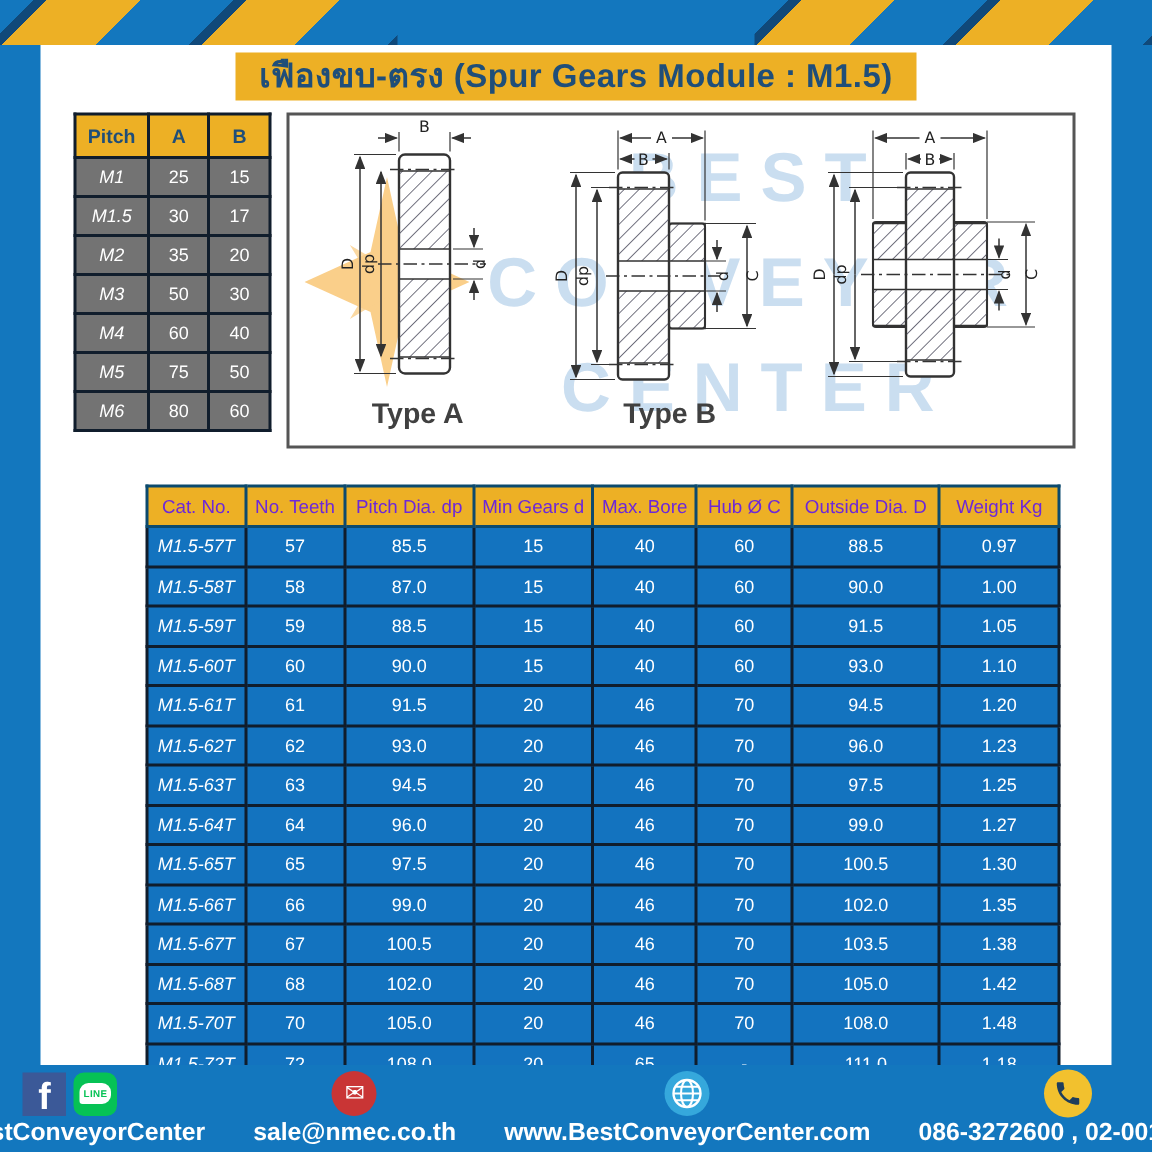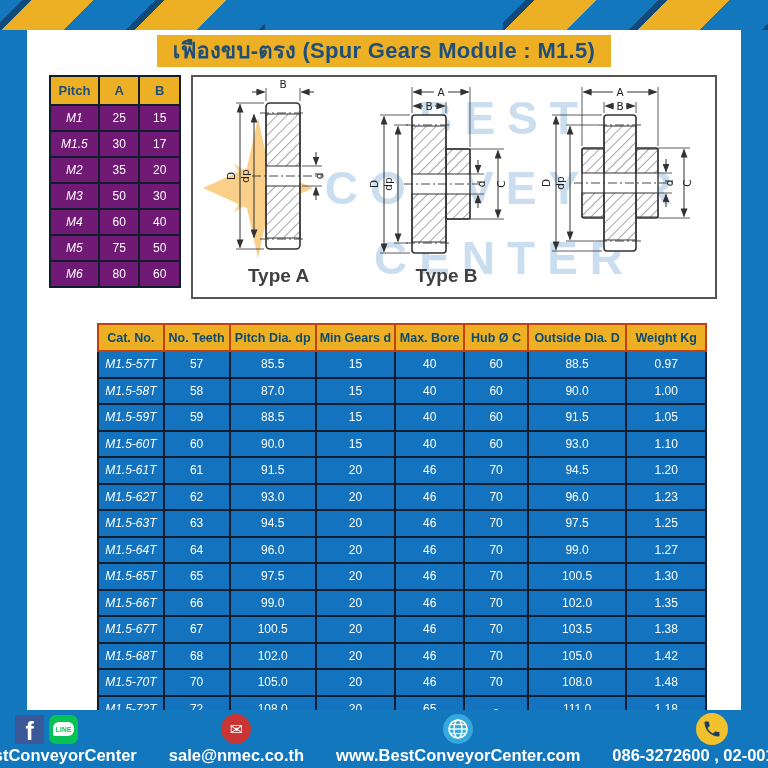--- a/index.html
+++ b/index.html
@@ -18,41 +18,41 @@
   .title-wrap{text-align:center;margin-top:5px;}
   .title{display:inline-block;background:#EDB025;color:#1F4E79;font-weight:bold;
     font-size:22px;line-height:32px;padding:0 16px;letter-spacing:.3px;}
 
   .content-row{display:flex;align-items:flex-start;padding:8px 24px 16px 22px;gap:10px;height:222px;}
 
   
   table{border-collapse:collapse;}
   .ptable{width:132px;}
   .ptable th{background:#EDB025;color:#1F4E79;font-size:13px;font-weight:bold;height:25px;border:2px solid #101D2C;}
-  .ptable td{background:#701a75;color:#fff;font-size:12px;text-align:center;height:22px;border:2px solid #101D2C;}
+  .ptable td{background:#737373;color:#fff;font-size:12px;text-align:center;height:22px;border:2px solid #101D2C;}
   .ptable td:first-child{font-style:italic;}
   .ptable th:first-child{width:48px}.ptable th:nth-child(2){width:42px}.ptable th:nth-child(3){width:42px}
 
   
   .dbox{flex:1;height:218px;border:2px solid #555;position:relative;background:#fff;
     display:flex;justify-content:space-evenly;align-items:flex-start;padding-top:2px;}
   .wm{position:absolute;left:105px;top:6px;right:4px;bottom:4px;z-index:0;overflow:hidden;
     display:flex;flex-direction:column;justify-content:space-around;text-align:center;
     color:rgba(150,190,225,.5);font-weight:bold;font-size:46px;letter-spacing:12px;line-height:1;pointer-events:none;}
   .wm-star{position:absolute;left:10px;top:36px;z-index:0;opacity:.55;pointer-events:none;}
   .diagram{position:relative;z-index:1;text-align:center;}
   .caption{color:#404040;font-weight:bold;font-size:19px;margin-top:-4px;}
   .dl{stroke:#333;stroke-width:1;fill:none;}
   .xl{stroke:#333;stroke-width:.8;fill:none;}
   .cl{stroke:#333;stroke-width:.9;fill:none;stroke-dasharray:9 3 2 3;}
   .dt{font-size:10.5px;fill:#222;font-family:"DejaVu Sans",sans-serif;}
 
   
   .stable{width:610px;margin:10px 34px 0 70px;}
-  .stable th{background:#EDB025;color:#0c4a6e;font-size:12.5px;font-weight:bold;height:25px;border:2px solid #c2410c;padding:0 2px;}
+  .stable th{background:#EDB025;color:#6d28d9;font-size:12.5px;font-weight:normal;height:25px;border:2px solid #0c4a6e;padding:0 2px;}
   .stable td{background:#1373BF;color:#fff;font-size:12px;text-align:center;height:22.5px;border:2px solid #101D2C;}
   .stable td:first-child{font-style:italic;}
   .stable th:nth-child(1){width:62px}.stable th:nth-child(2){width:62px}.stable th:nth-child(3){width:84px}
   .stable th:nth-child(4){width:76px}.stable th:nth-child(5){width:66px}.stable th:nth-child(6){width:60px}
   .stable th:nth-child(7){width:96px}.stable th:nth-child(8){width:76px}
 
   
   .footer{position:absolute;left:0;right:0;bottom:0;height:58px;background:#1377BE;z-index:3;
     display:flex;align-items:center;justify-content:center;gap:16px;}
   .fsec{display:flex;flex-direction:column;align-items:center;justify-content:center;}

